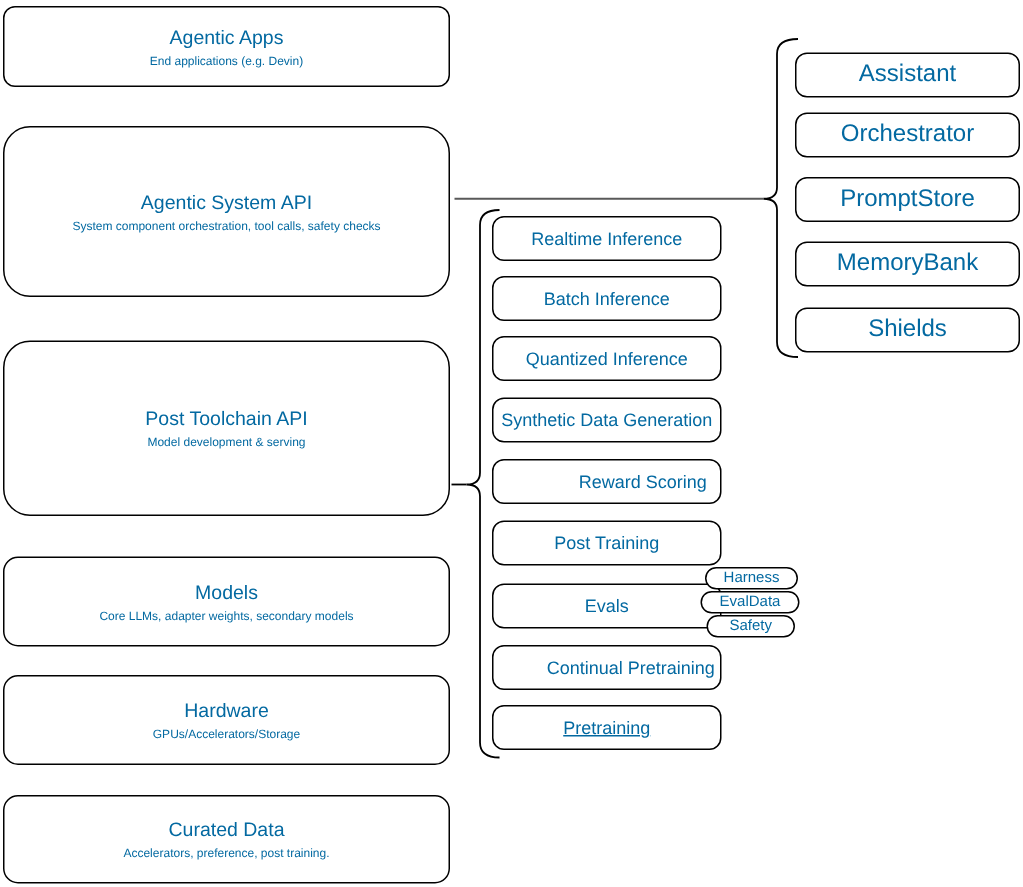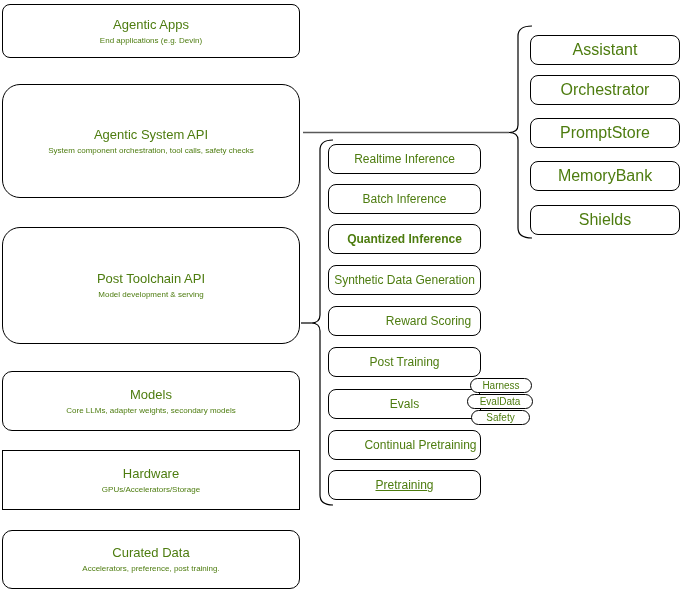--- a/index.html
+++ b/index.html
@@ -1,18 +1,18 @@
 <!DOCTYPE html>
 <html><head>
 <meta charset="utf-8">
 <style>
   html,body{margin:0;padding:0;background:#ffffff;}
   #canvas{
     position:relative;width:682px;height:591px;background:#ffffff;
-    font-family:"Liberation Sans",sans-serif;color:#4d7c0f;overflow:hidden;
+    font-family:"Liberation Sans",sans-serif;color:#0369a1;overflow:hidden;
   }
   .box{
     position:absolute;background:#fff;border:1px solid #000;
     display:flex;flex-direction:column;align-items:center;justify-content:center;
     text-align:center;box-sizing:border-box;
   }
   .layer{left:2px;width:298px;}
   .title{font-size:13px;line-height:16px;}
   .subtitle{font-size:8px;line-height:11px;margin-top:2px;}
   .node{left:328px;width:153px;height:30px;border-radius:8px;font-size:12px;}
@@ -21,24 +21,24 @@
     position:absolute;background:#fff;border:1px solid #000;border-radius:999px;
     display:flex;align-items:center;justify-content:center;
     font-size:10px;box-sizing:border-box;z-index:5;
   }
   #wires{position:absolute;left:0;top:0;z-index:0;pointer-events:none;}
   
   #L0{top:4px;height:54px;border-radius:8px;}
   #L1{top:84px;height:114px;border-radius:18px;}
   #L2{top:227px;height:117px;border-radius:18px;}
   #L3{top:371px;height:60px;border-radius:10px;}
-  #L4{top:450px;height:60px;border-radius:0;align-items:center;}
+  #L4{top:450px;height:60px;border-radius:10px;align-items:center;}
   #L5{top:530px;height:59px;border-radius:10px;}
   
-  #N0{top:144px;} #N1{top:184px;} #N2{top:224px;font-weight:bold;} #N3{top:265px;} #N4{top:306px;padding-left:48px;}
+  #N0{top:144px;} #N1{top:184px;} #N2{top:224px;} #N3{top:265px;} #N4{top:306px;padding-left:48px;}
   #N5{top:347px;} #N6{top:389px;} #N7{top:430px;padding-left:32px;} #N8{top:470px;text-decoration:underline;}
   
   #R0{top:35px;} #R1{top:75px;} #R2{top:118px;} #R3{top:161px;} #R4{top:205px;}
   
   #P0{left:470px;top:378px;width:62px;height:15px;}
   #P1{left:467px;top:394px;width:66px;height:15px;}
   #P2{left:471px;top:410px;width:59px;height:15px;}
 </style>
 </head>
 <body>

